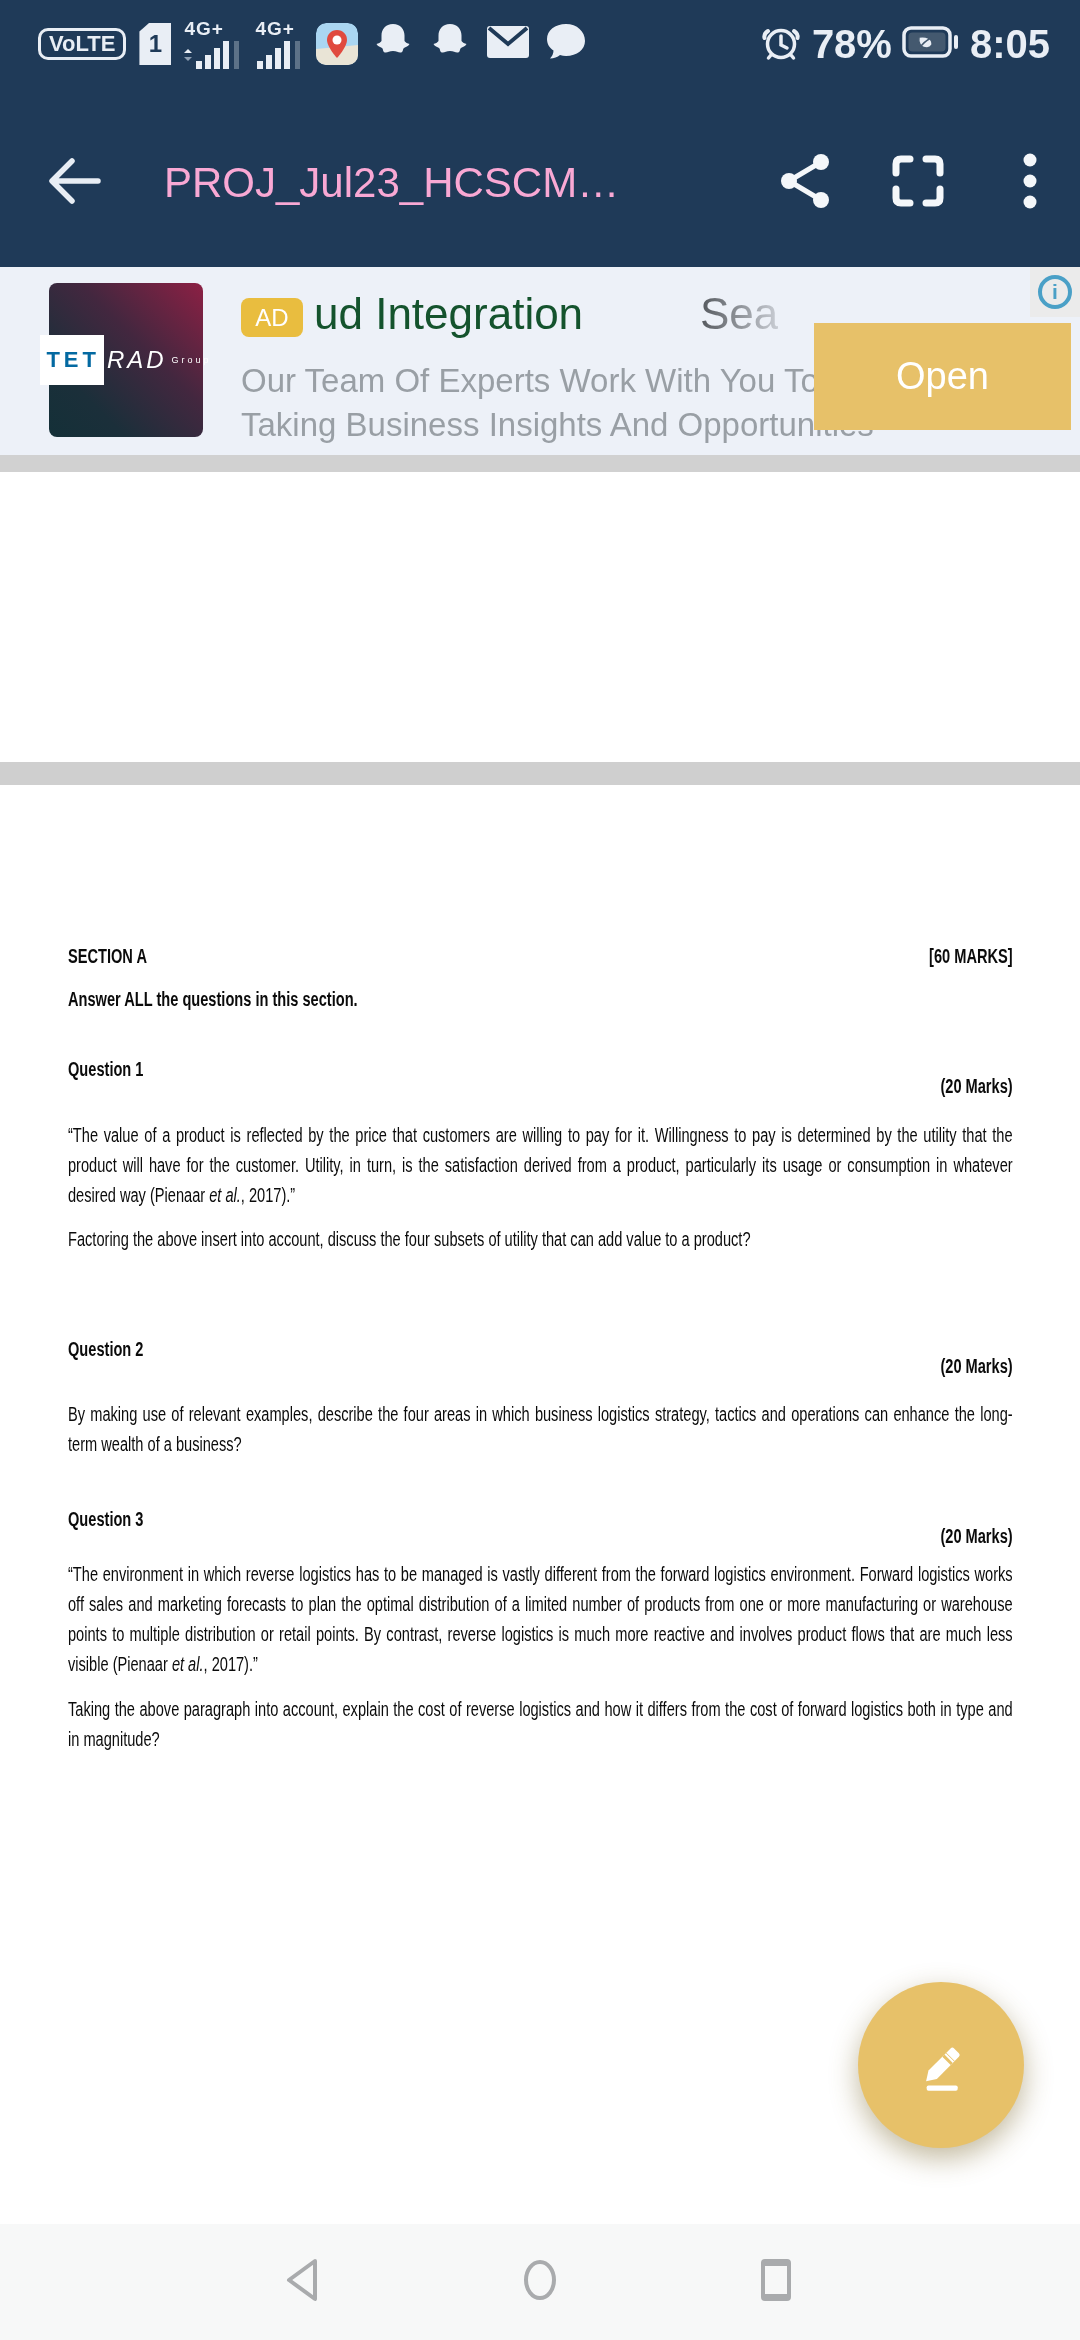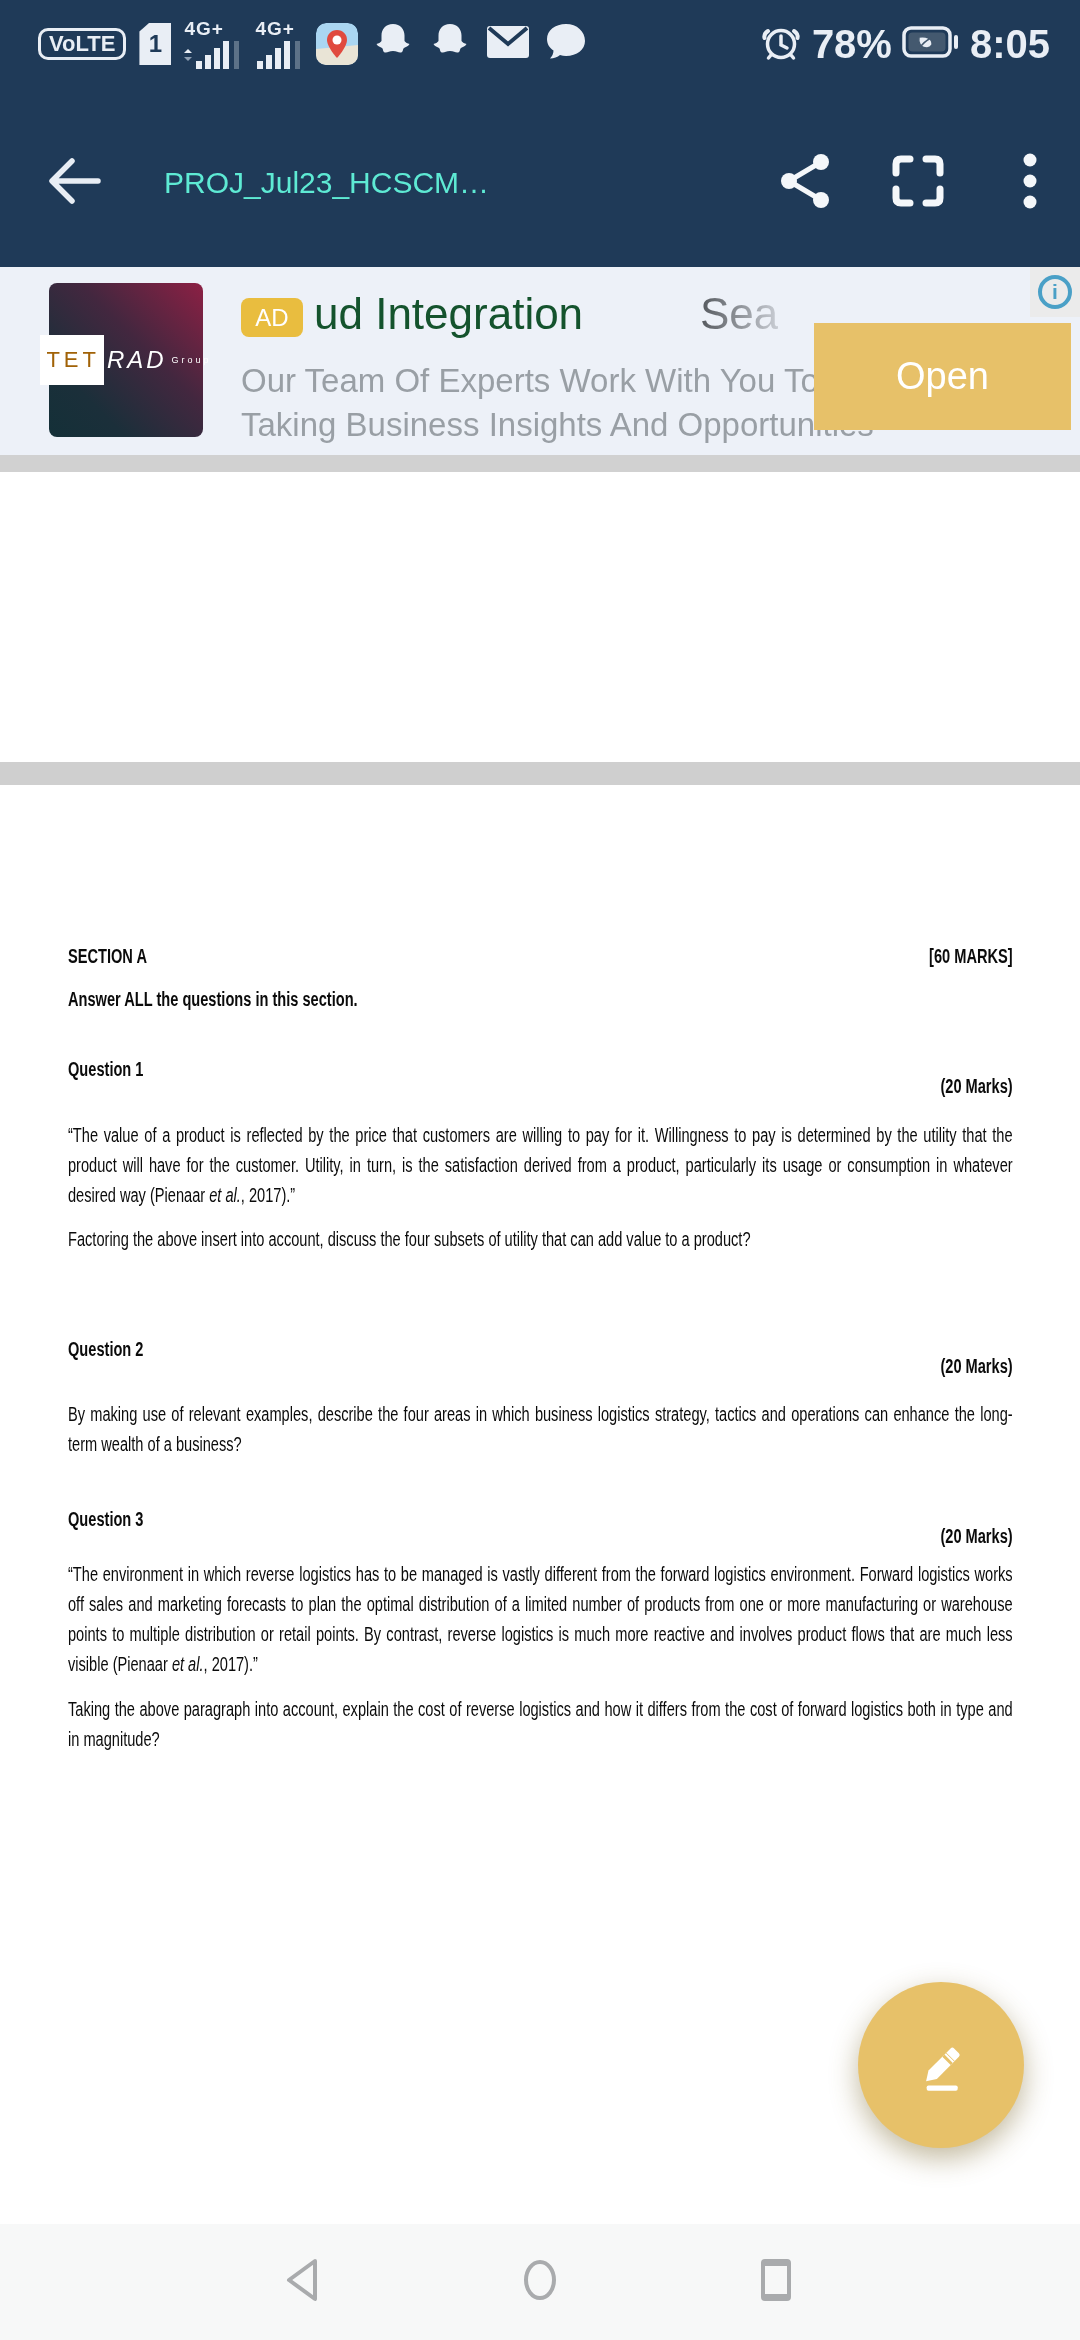--- a/index.html
+++ b/index.html
@@ -18,30 +18,30 @@
        display:flex;align-items:center;justify-content:center;
        clip-path:polygon(30% 0,100% 0,100% 100%,0 100%,0 20%);}
   .sigwrap{display:flex;flex-direction:column;align-items:flex-start;line-height:1;}
   .siglabel{font-size:19px;font-weight:bold;letter-spacing:1px;margin-bottom:1px;}
   .sigrow{display:flex;align-items:flex-end;gap:2px;}
   .sb-text{font-size:40px;font-weight:700;letter-spacing:0;}
   .appicon{width:42px;height:42px;border-radius:10px;overflow:hidden;}
   
   .toolbar{position:absolute;top:108px;left:0;width:1080px;height:150px;display:flex;align-items:center;color:#e8edf4;}
   .tb-back{margin-left:42px;width:64px;height:64px;display:flex;align-items:center;justify-content:center;}
-  .tb-title{margin-left:58px;font-size:30px;color:#5eead4;white-space:nowrap;}
+  .tb-title{margin-left:58px;font-size:42px;color:#f9a8d4;white-space:nowrap;}
   .tb-actions{margin-left:auto;margin-right:18px;display:flex;align-items:center;gap:48px;}
   .tb-btn{width:64px;height:64px;display:flex;align-items:center;justify-content:center;}
   
   .ad{position:absolute;top:267px;left:0;width:1080px;height:188px;background:#edf1f8;}
   .ad-logo{position:absolute;left:49px;top:16px;width:154px;height:154px;border-radius:8px;
     background:linear-gradient(225deg,#8c2044 0%,#43273f 40%,#1b2f3a 75%,#143038 100%);
     display:flex;align-items:center;justify-content:center;}
   .logo-row{display:flex;align-items:center;}
-  .logo-tet{background:#ffffff;color:#a16207;font-weight:normal;font-size:22px;letter-spacing:4px;
+  .logo-tet{background:#ffffff;color:#0369a1;font-weight:bold;font-size:22px;letter-spacing:4px;
     padding:14px 4px 14px 6px;line-height:1;}
   .logo-rad{color:#ffffff;font-style:italic;font-weight:normal;font-size:24px;letter-spacing:3px;margin-left:3px;}
   .logo-group{color:#ffffff;font-size:9px;letter-spacing:3px;margin-left:5px;}
   .ad-badge{position:absolute;left:241px;top:31px;width:62px;height:39px;background:#e9bd3f;border-radius:8px;
     color:#ffffff;font-size:24px;display:flex;align-items:center;justify-content:center;}
   .ad-title{position:absolute;left:314px;top:22px;font-size:44px;color:#14532d;white-space:nowrap;}
   .ad-title-fade{position:absolute;left:700px;top:22px;font-size:44px;white-space:nowrap;
     background:linear-gradient(90deg,#55595e 0%,#c9cdd4 100%);
     -webkit-background-clip:text;background-clip:text;color:transparent;}
   .ad-sub{position:absolute;left:241px;top:92px;font-size:33px;line-height:44px;color:#999fa5;}

